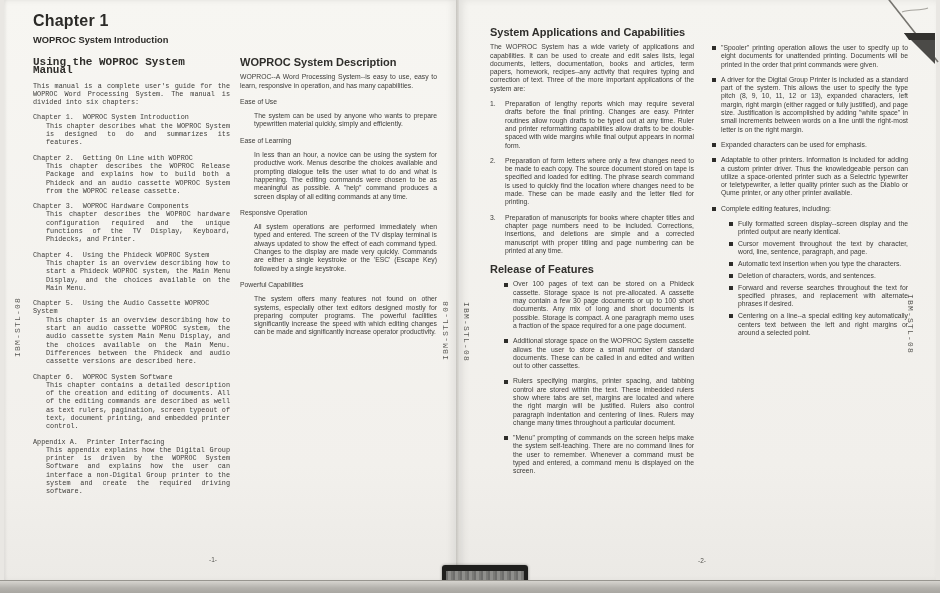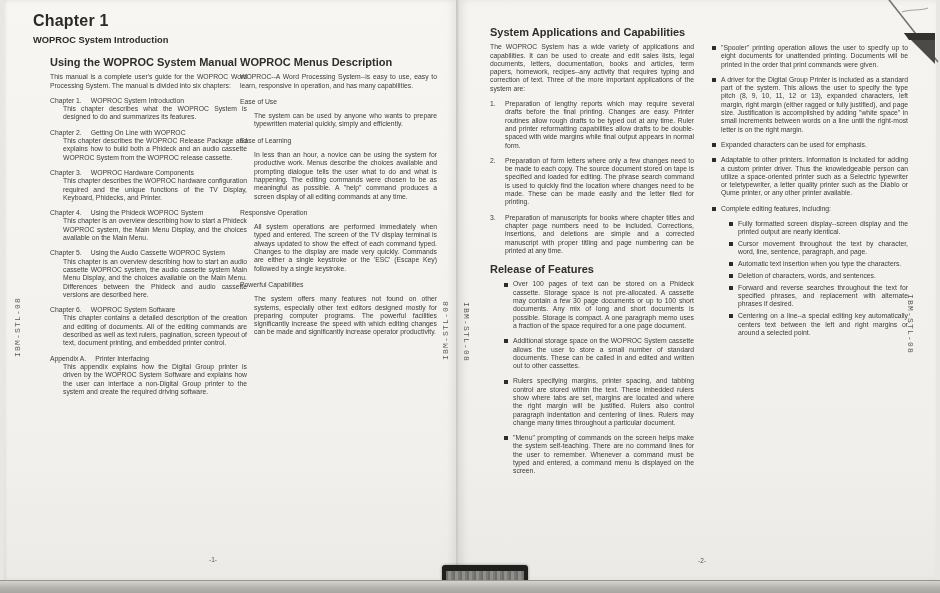--- a/index.html
+++ b/index.html
@@ -64,21 +64,21 @@
 </style>
 </head>
 <body>
 
 <div class="shot">
 
   <div class="page page-left">
     <div style="position:absolute; left:29px; top:12px;" class="h-chapter">Chapter 1</div>
     <div style="position:absolute; left:29px; top:35px;" class="h-title">WOPROC System Introduction</div>
 
-    <div class="col" style="left:46px; top:58px; width:197px;">
+    <div class="col" style="left:29px; top:58px; width:197px;font-family:Liberation Mono, monospace;">
       <div class="h-col">Using the WOPROC System Manual</div>
       <div class="para intro">This manual is a complete user's guide for the WOPROC Word Processing System. The manual is divided into six chapters:</div>
 
       <div class="entry">
         <div class="entry-head"><span class="lbl">Chapter 1.</span><span>WOPROC System Introduction</span></div>
         <div class="entry-body para">This chapter describes what the WOPROC System is designed to do and summarizes its features.</div>
       </div>
       <div class="entry">
         <div class="entry-head"><span class="lbl">Chapter 2.</span><span>Getting On Line with WOPROC</span></div>
         <div class="entry-body para">This chapter describes the WOPROC Release Package and explains how to build both a Phideck and an audio cassette WOPROC System from the WOPROC release cassette.</div>
@@ -99,21 +99,21 @@
         <div class="entry-head"><span class="lbl">Chapter 6.</span><span>WOPROC System Software</span></div>
         <div class="entry-body para">This chapter contains a detailed description of the creation and editing of documents. All of the editing commands are described as well as text rulers, pagination, screen typeout of text, document printing, and embedded printer control.</div>
       </div>
       <div class="entry">
         <div class="entry-head"><span class="lbl">Appendix A.</span><span>Printer Interfacing</span></div>
         <div class="entry-body para">This appendix explains how the Digital Group printer is driven by the WOPROC System Software and explains how the user can interface a non-Digital Group printer to the system and create the required driving software.</div>
       </div>
     </div>
 
     <div class="col" style="left:236px; top:58px; width:197px;">
-      <div class="h-col">WOPROC Menus Description</div>
+      <div class="h-col">WOPROC System Description</div>
       <div class="para intro">WOPROC--A Word Processing System--is easy to use, easy to learn, responsive in operation, and has many capabilities.</div>
 
       <div class="subhead">Ease of Use</div>
       <div class="para indent">The system can be used by anyone who wants to prepare typewritten material quickly, simply and efficiently.</div>
 
       <div class="subhead">Ease of Learning</div>
       <div class="para indent">In less than an hour, a novice can be using the system for productive work. Menus describe the choices available and prompting dialogue tells the user what to do and what is happening. The editing commands were chosen to be as meaningful as possible. A "help" command produces a screen display of all editing commands at any time.</div>
 
       <div class="subhead">Responsive Operation</div>
       <div class="para indent">All system operations are performed immediately when typed and entered. The screen of the TV display terminal is always updated to show the effect of each command typed. Changes to the display are made very quickly. Commands are either a single keystroke or the 'ESC' (Escape Key) followed by a single keystroke.</div>

